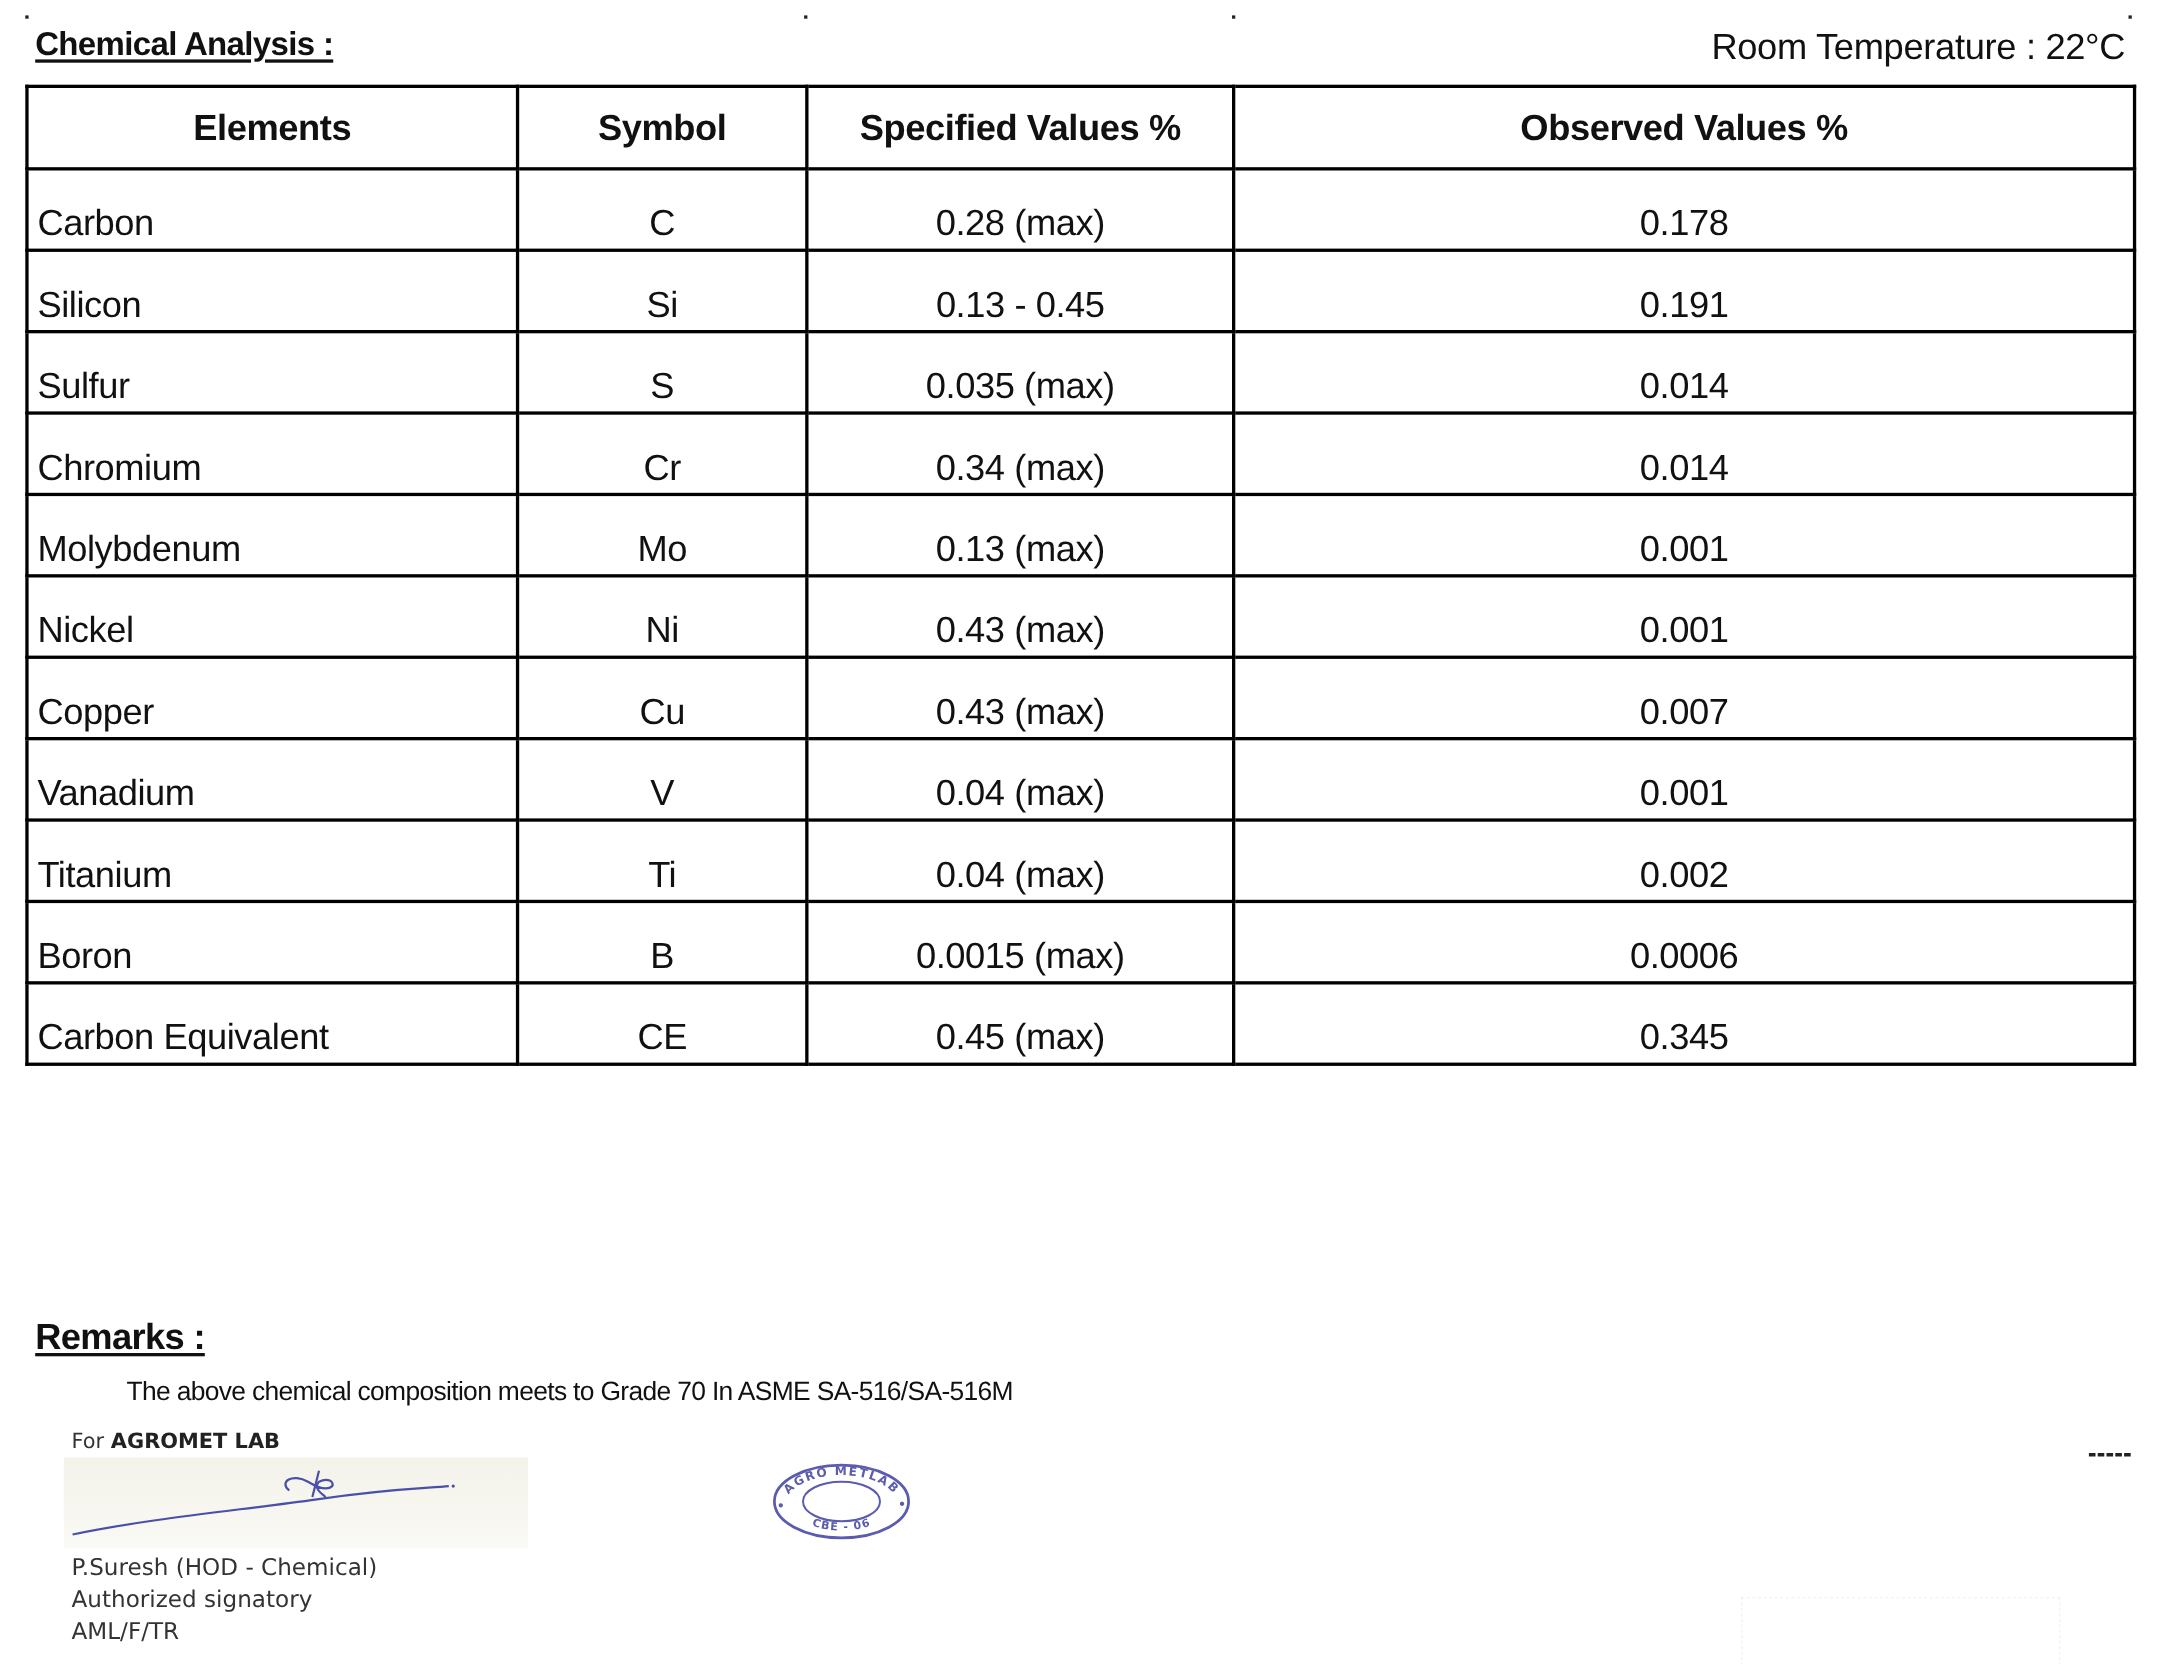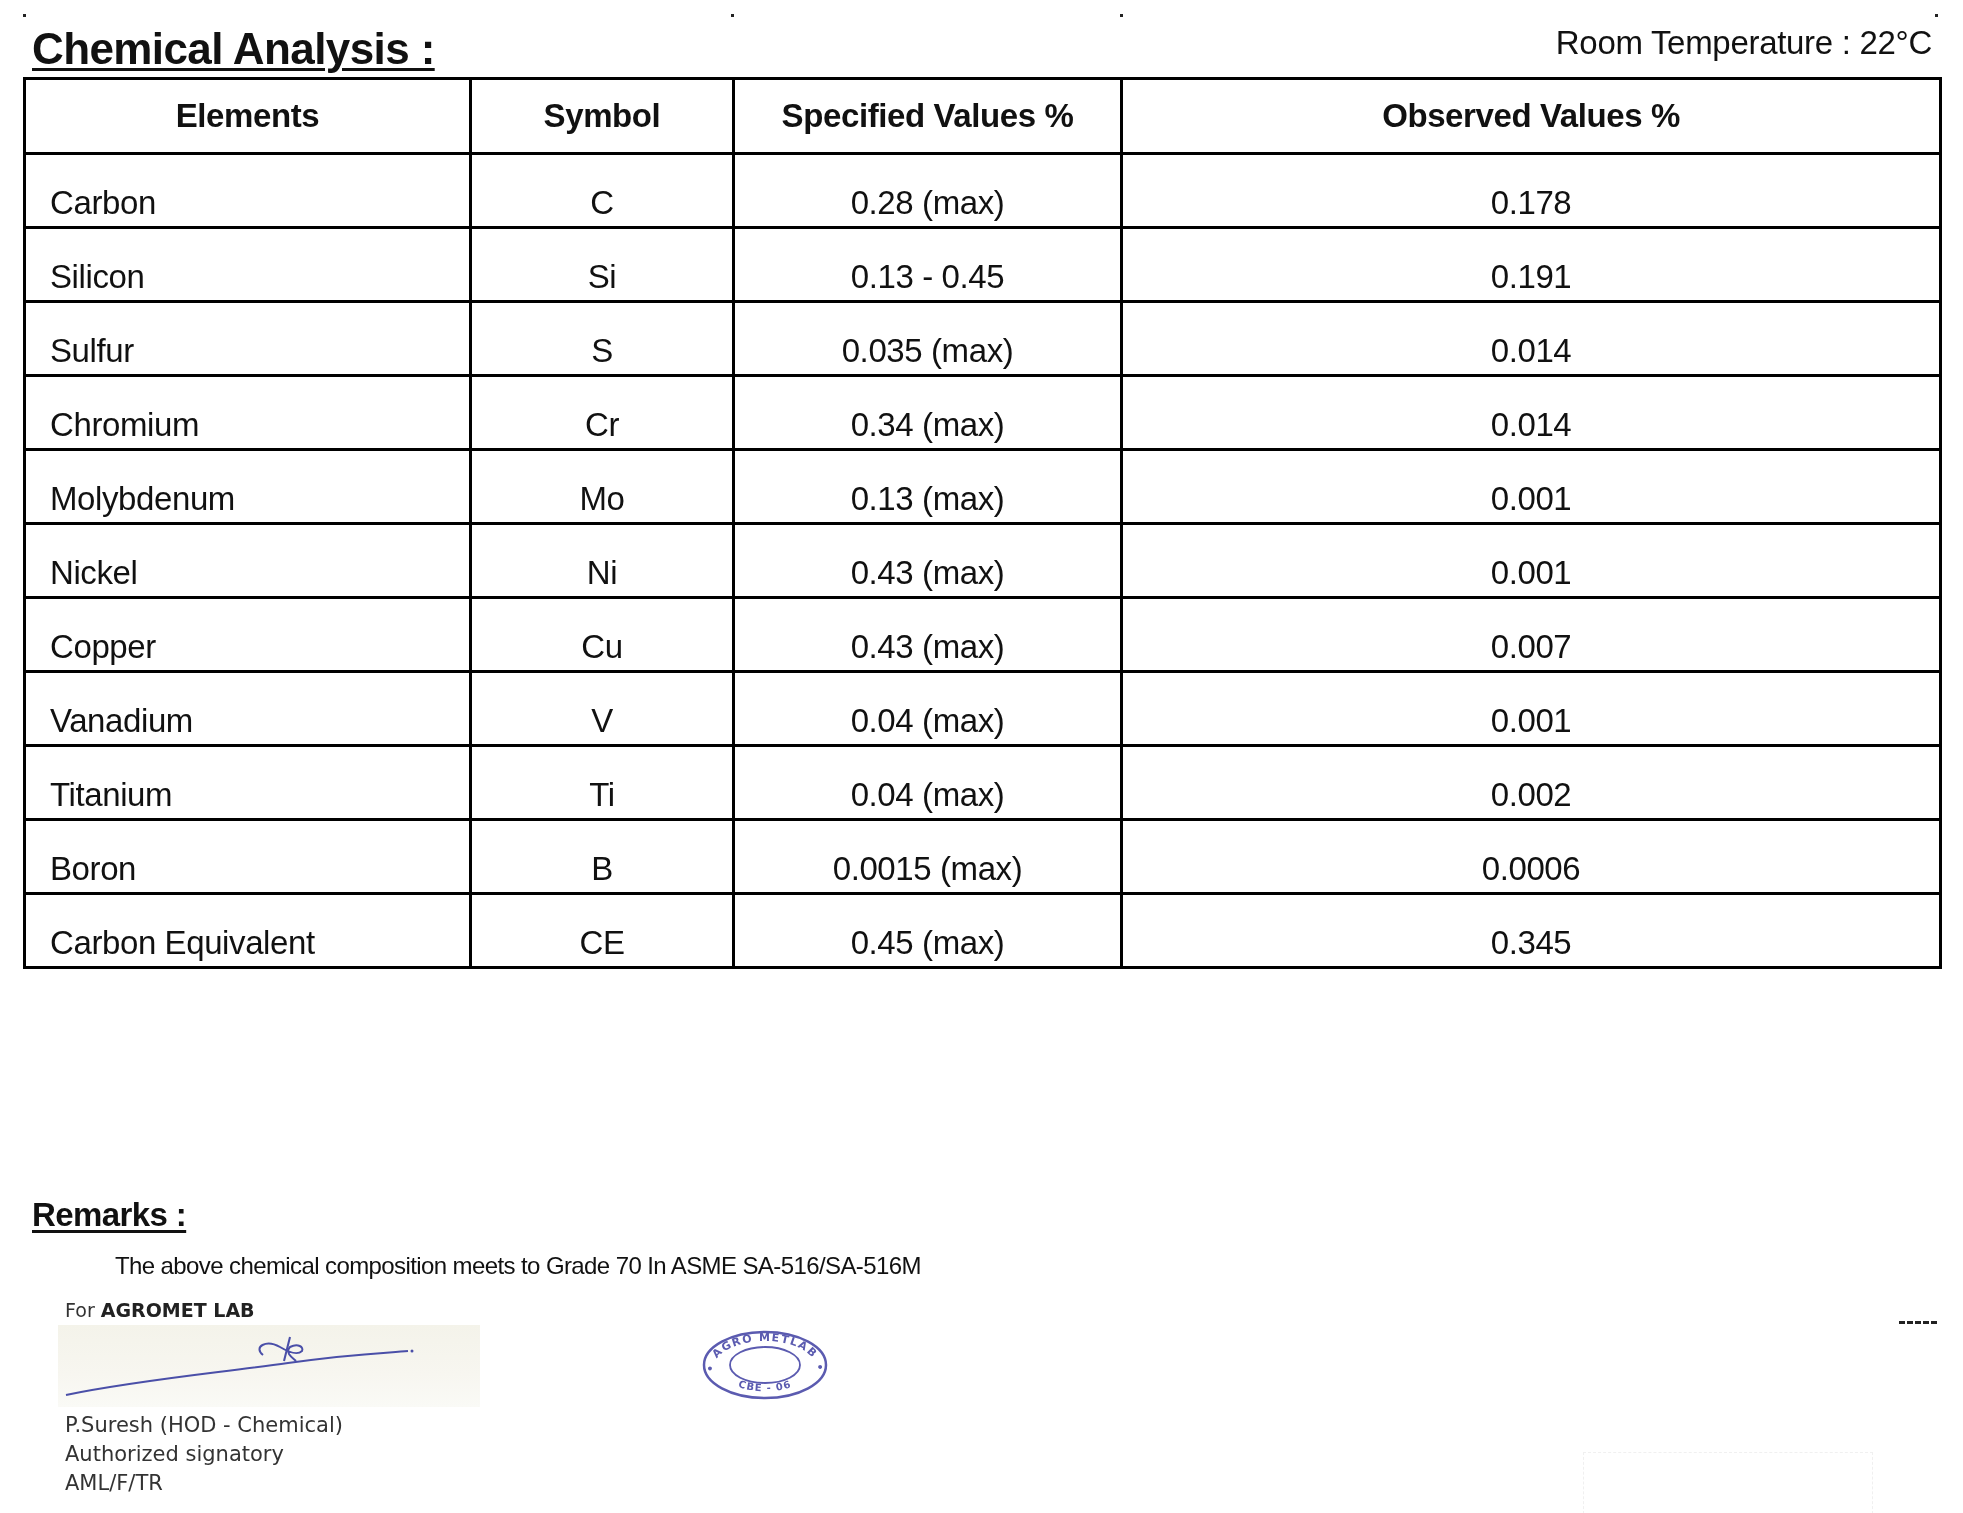--- a/index.html
+++ b/index.html
@@ -3,38 +3,38 @@
   <meta charset="utf-8">
   <style>
     html, body { margin: 0; padding: 0; background: #ffffff; }
     body {
       width: 1963px; height: 1513px; position: relative; overflow: hidden;
       font-family: "Liberation Sans", sans-serif; color: #111;
     }
     .abs { position: absolute; }
     .dot { position: absolute; width: 3px; height: 3px; background: #222; top: 14px; }
     .title {
-      left: 32px; top: 24px; font-size: 44px; font-weight: bold;
+      left: 32px; top: 24px; font-size: 30px; font-weight: bold;
       text-decoration: underline; text-decoration-thickness: 3px; text-underline-offset: 4px;
       letter-spacing: -0.6px; white-space: nowrap;
     }
     .room-temp {
       right: 31px; top: 24px; font-size: 33px; white-space: nowrap; letter-spacing: -0.3px;
     }
     table.grid {
       position: absolute; left: 23px; top: 77px; width: 1916px;
       border-collapse: collapse; table-layout: fixed;
     }
     table.grid td, table.grid th {
       border: 3px solid #000; padding: 0; font-size: 33px; white-space: nowrap;
       letter-spacing: -0.4px;
     }
     table.grid th { height: 72px; font-weight: bold; text-align: center; vertical-align: middle; }
     table.grid td { height: 67px; vertical-align: bottom; padding-bottom: 4px; }
-    table.grid td.el { text-align: left; padding-left: 24px; }
+    table.grid td.el { text-align: left; padding-left: 8px; }
     table.grid td.c { text-align: center; }
     .remarks-head {
       left: 32px; top: 1196px; font-size: 33px; font-weight: bold;
       text-decoration: underline; text-decoration-thickness: 3px; text-underline-offset: 4px;
       letter-spacing: -0.6px; white-space: nowrap;
     }
     .remarks-text {
       left: 115px; top: 1252px; font-size: 24px; white-space: nowrap; letter-spacing: -0.6px;
     }
     .sig-for {

